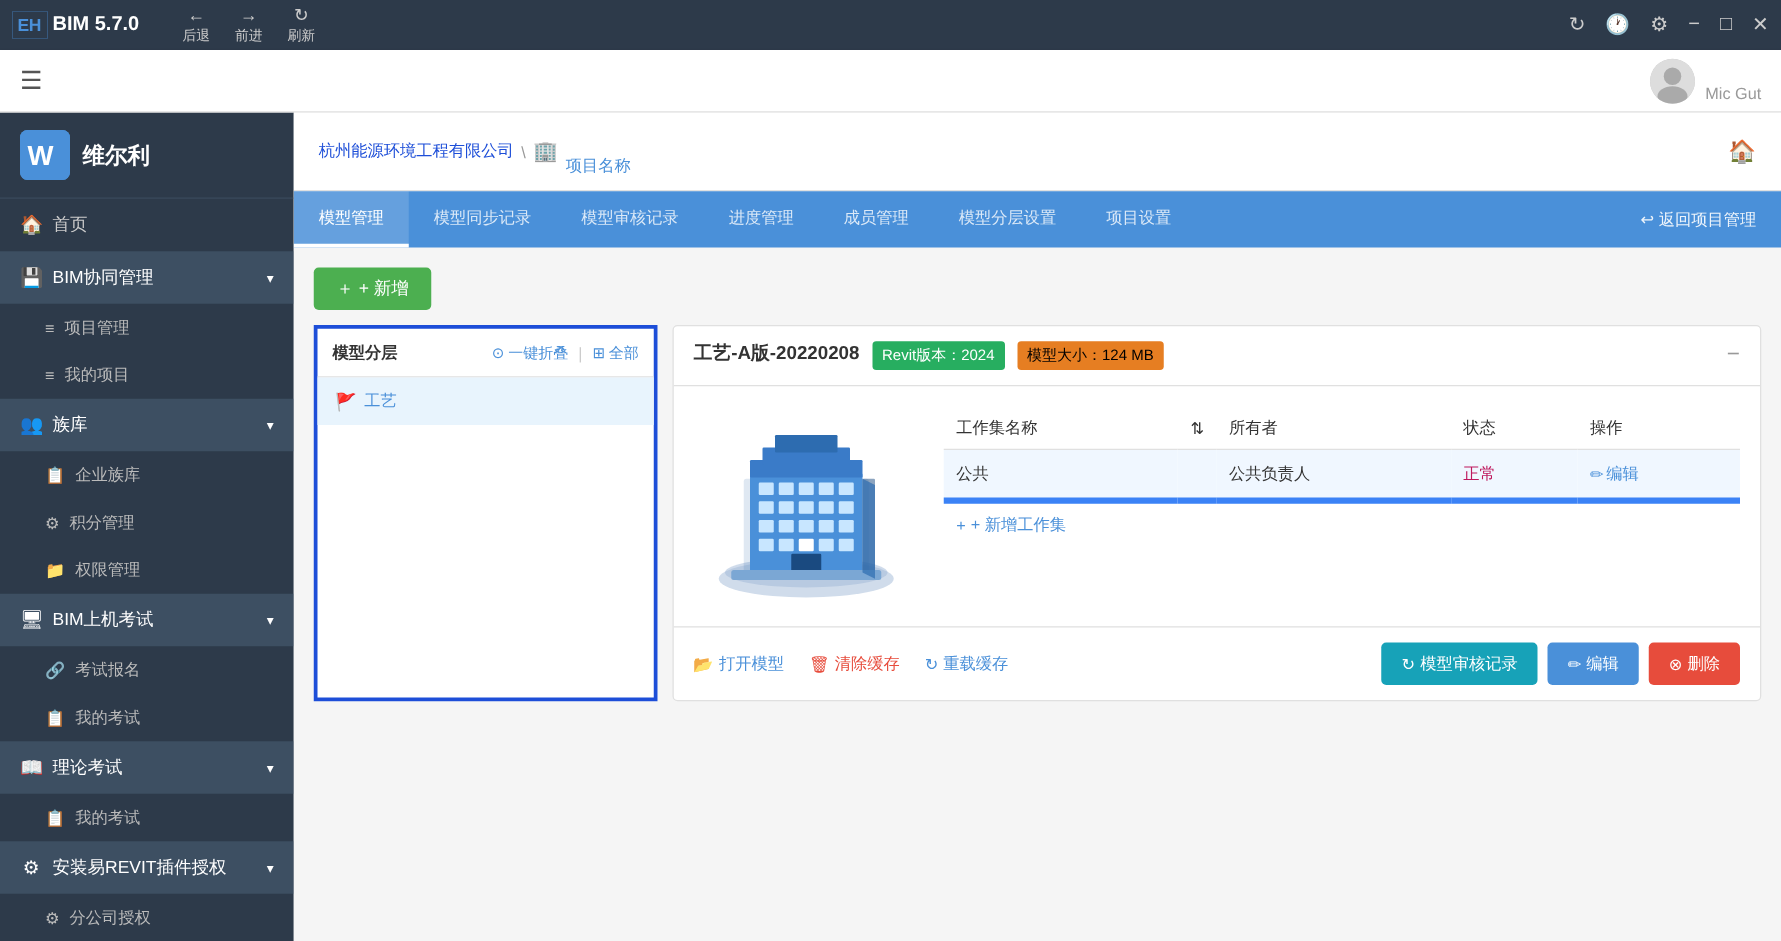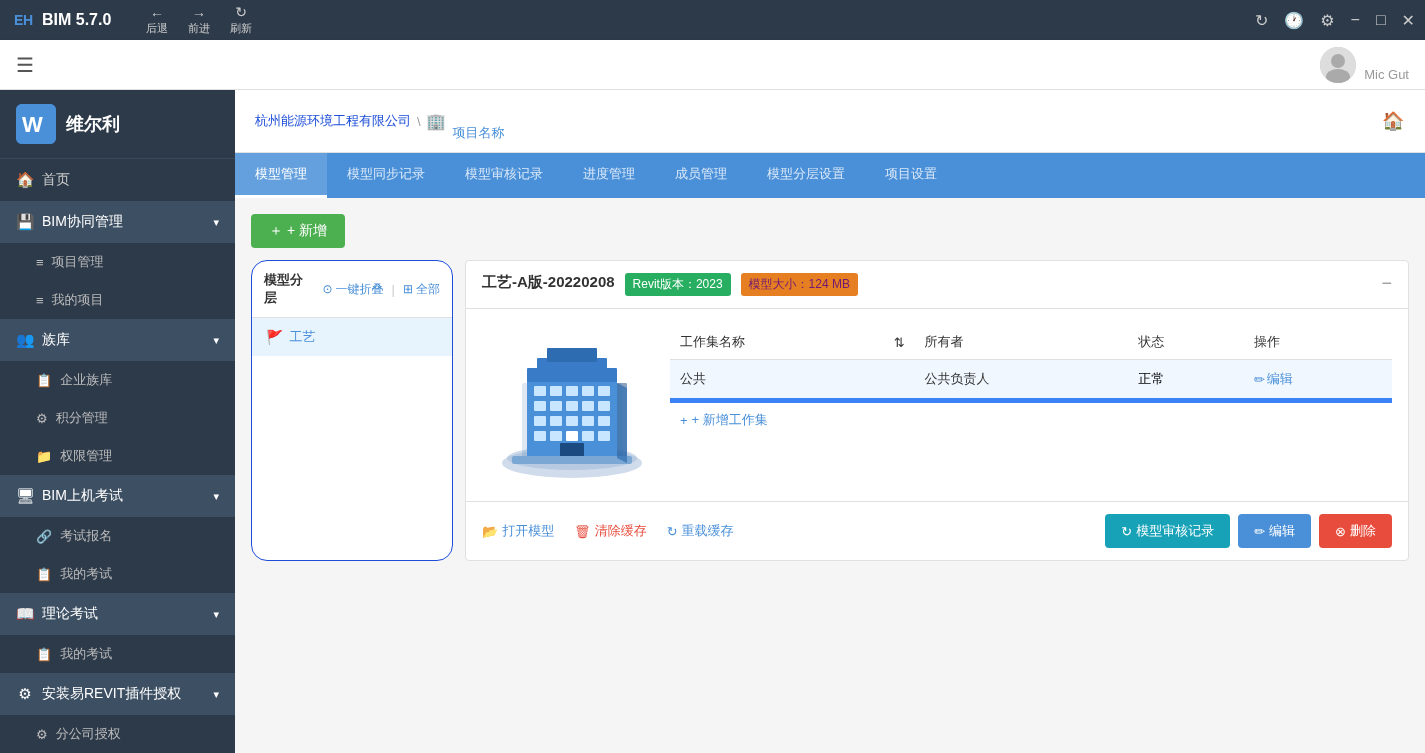--- a/index.html
+++ b/index.html
@@ -246,24 +246,24 @@
     }
 
     
     .model-layout {
       display: flex;
       gap: 12px;
     }
 
     
     .model-layer-panel {
-      width: 202px;
+      width: 275px;
       background: #fff;
-      border: 1px solid #1d4ed8;
-      border-radius: 16px;
+      border: 3px solid #1d4ed8;
+      border-radius: 0;
       flex-shrink: 0;
     }
     .panel-header {
       display: flex;
       align-items: center;
       padding: 10px 12px;
       border-bottom: 1px solid #e0e0e0;
       gap: 8px;
     }
     .panel-header-title { font-size: 13px; font-weight: bold; color: #333; flex: 1; }
@@ -305,30 +305,30 @@
     .model-title { font-size: 15px; font-weight: bold; color: #333; }
     .badge-revit {
       background: #27ae60;
       color: #fff;
       padding: 3px 8px;
       border-radius: 3px;
       font-size: 12px;
     }
     .badge-size {
       background: #e67e22;
-      color: #701a75;
+      color: #000000;
       padding: 3px 8px;
       border-radius: 3px;
       font-size: 12px;
     }
     .model-detail-minimize { margin-left: auto; color: #999; cursor: pointer; font-size: 18px; }
     .model-detail-body {
       display: flex;
       padding: 16px;
-      gap: 8px;
+      gap: 20px;
     }
     .model-preview {
       width: 180px;
       height: 160px;
       flex-shrink: 0;
       display: flex;
       align-items: center;
       justify-content: center;
     }
     .model-table-section { flex: 1; }
@@ -344,21 +344,21 @@
       border-bottom: 1px solid #e0e0e0;
       font-weight: normal;
     }
     .workset-table td {
       padding: 10px 10px;
       color: #333;
       font-size: 13px;
       border-bottom: 5px solid #3b82f6;
     }
     .workset-table tr.highlight td { background: #f0f7ff; }
-    .status-normal { color: #000000; }
+    .status-normal { color: #be185d; }
     .edit-link {
       color: #4a90d9;
       cursor: pointer;
       font-size: 13px;
       display: flex;
       align-items: center;
       gap: 2px;
     }
     .add-workset {
       color: #4a90d9;
@@ -604,20 +604,23 @@
         </div>
         <div class="tab">
           <span>成员管理</span>
         </div>
         <div class="tab">
           <span>模型分层设置</span>
         </div>
         <div class="tab">
           <span>项目设置</span>
         </div>
+        <div class="tabs-back">
+          <span>↩ 返回项目管理</span>
+        </div>
       </div>
 
       <div class="page-content">
         <button class="btn-add">
           <span>＋</span>
           <span>+ 新增</span>
         </button>
 
         <div class="model-layout">
 
@@ -636,21 +639,21 @@
             </div>
             <div class="layer-item active">
               <span class="layer-flag">🚩</span>
               <span>工艺</span>
             </div>
           </div>
 
           <div class="model-detail-panel">
             <div class="model-detail-header">
               <span class="model-title">工艺-A版-20220208</span>
-              <span class="badge-revit">Revit版本：2023</span>
+              <span class="badge-revit">Revit版本：2024</span>
               <span class="badge-size">模型大小：124 MB</span>
               <span class="model-detail-minimize">−</span>
             </div>
             <div class="model-detail-body">
 
               <div class="model-preview">
                 <svg class="building-svg" viewBox="0 0 160 155" xmlns="http://www.w3.org/2000/svg">
 
                   <ellipse cx="80" cy="135" rx="70" ry="15" fill="#b0c4de" opacity="0.6"></ellipse>
                   <ellipse cx="80" cy="130" rx="65" ry="12" fill="#a0b8d8" opacity="0.5"></ellipse>

